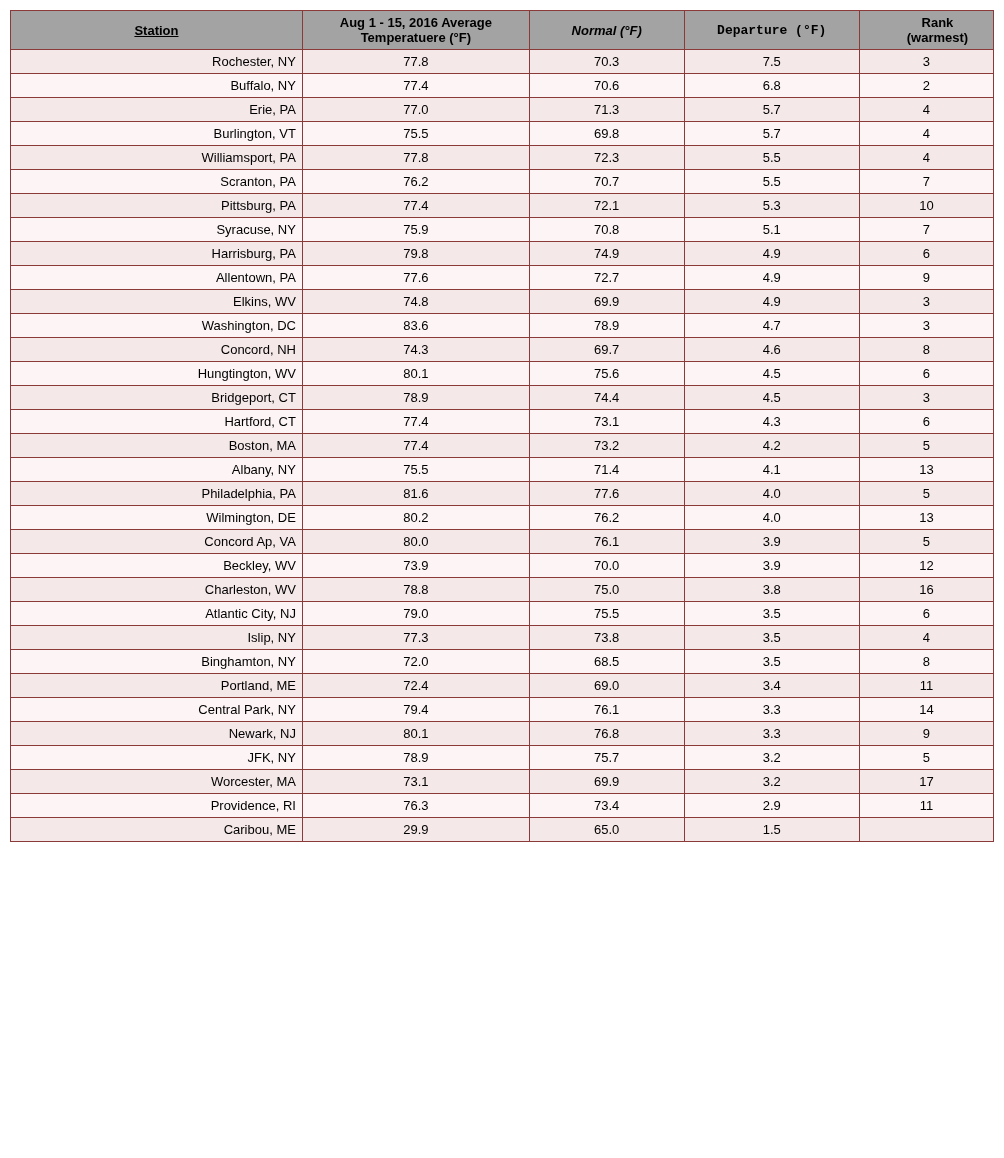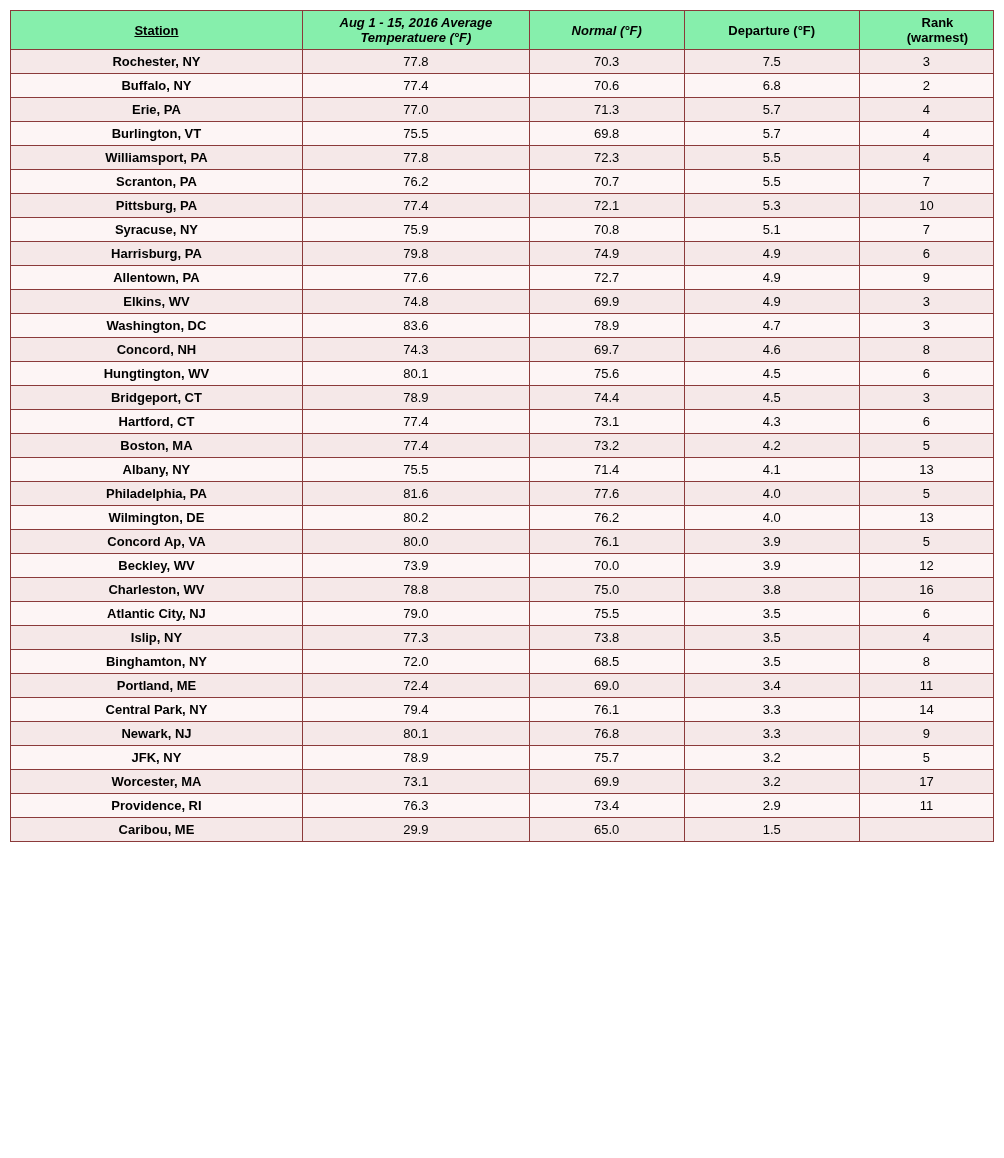--- a/index.html
+++ b/index.html
@@ -31,37 +31,36 @@
       font-size: 13px;
       color: #000;
     }
     tr:nth-child(odd) td {
       background-color: #f5e8e8;
     }
     tr:nth-child(even) td {
       background-color: #fdf5f5;
     }
     td:first-child {
-      text-align: center;
-      font-weight: bold;
+      text-align: right;
     }
     .header-row th {
-      background-color: #86efac;
+      background-color: #a3a3a3;
     }
   </style>
 </head>
 <body>
 
 <table>
   <thead>
     <tr class="header-row">
       <th style="width:283px;"><u>Station</u></th>
-      <th style="width:220px;font-style:italic;">Aug 1 - 15, 2016 Average<br>Temperatuere (°F)</th>
+      <th style="width:220px;">Aug 1 - 15, 2016 Average<br>Temperatuere (°F)</th>
       <th style="width:150px;font-style:italic;">Normal (°F)</th>
-      <th style="width:170px;">Departure (°F)</th>
+      <th style="width:170px;font-family:Liberation Mono, monospace;">Departure (°F)</th>
       <th style="width:130px;padding-left:28px;">Rank<br>(warmest)</th>
     </tr>
   </thead>
   <tbody id="table-body">
   <tr>
         <td>Rochester, NY</td>
         <td>77.8</td>
         <td>70.3</td>
         <td>7.5</td>
         <td>3</td>

